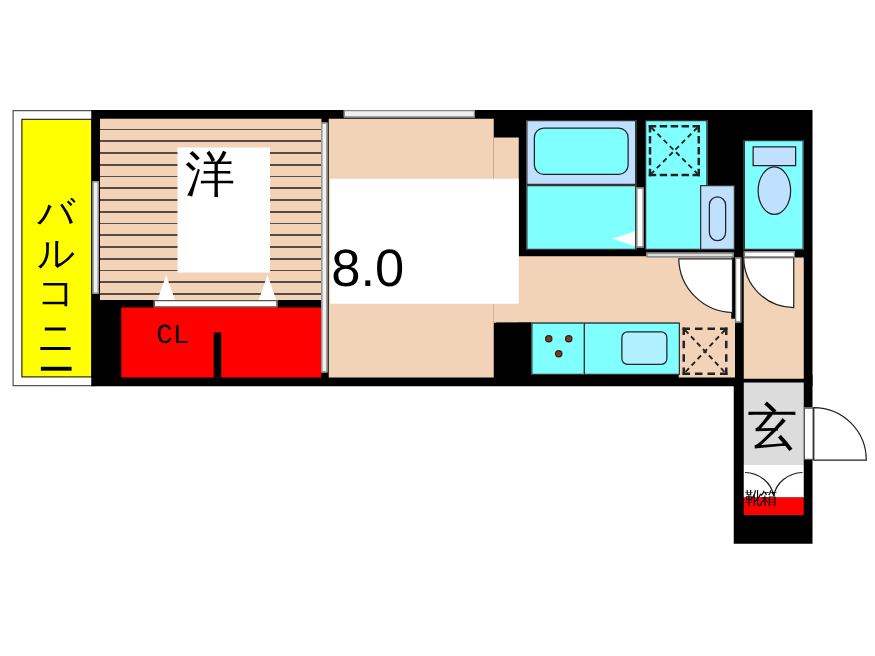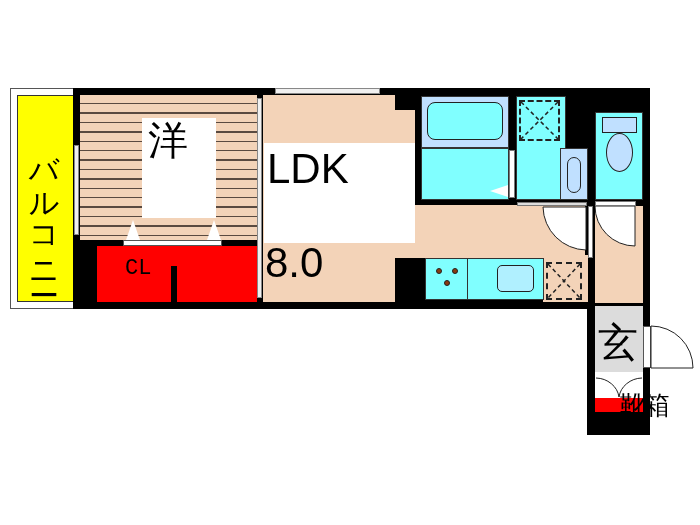--- a/index.html
+++ b/index.html
@@ -46,22 +46,21 @@
   <div class="label" style="left:125px;top:258px;font-size:22px;font-family:Liberation Mono, monospace;text-align:center;">CL</div>
   <div class="abs blk" style="left:171px;top:266px;width:6px;height:36px;"></div>
 
   <div class="abs" style="left:257px;top:98px;width:5px;height:200px;background:#f0f0f0;border:1px solid #888;"></div>
 
   <div class="abs tan" style="left:263px;top:95px;width:132px;height:207px;"></div>
   <div class="abs tan" style="left:395px;top:110px;width:20px;height:148px;"></div>
   <div class="abs tan" style="left:395px;top:205px;width:190px;height:53px;"></div>
   <div class="abs tan" style="left:543px;top:255px;width:45px;height:47px;"></div>
   <div class="abs white" style="left:264px;top:143px;width:151px;height:100px;"></div>
-  <div class="label" style="left:267px;top:148px;font-size:42px;font-family:'Liberation Sans',sans-serif;">LDK</div>
-  <div class="label" style="left:265px;top:194px;font-size:42px;font-family:'Liberation Sans',sans-serif;margin-top:48px;">8.0</div>
+  <div class="label" style="left:265px;top:194px;font-size:42px;font-family:'Liberation Sans',sans-serif;">8.0</div>
 
   <div class="abs" style="left:275px;top:88px;width:105px;height:6px;background:#f0f0f0;border:1px solid #888;"></div>
 
   <div class="abs lblue" style="left:421px;top:96px;width:88px;height:52px;border:1px solid #333;">
     <div class="abs cyan" style="left:5px;top:5px;width:76px;height:38px;border:1.5px solid #222;border-radius:8px;"></div>
   </div>
   <div class="abs cyan" style="left:421px;top:148px;width:88px;height:52px;border:1px solid #333;"></div>
   <div class="abs white" style="left:509px;top:150px;width:6px;height:48px;border:1px solid #777;"></div>
   <div class="abs" style="left:490px;top:185px;width:0;height:0;border-top:6px solid transparent;border-bottom:6px solid transparent;border-right:18px solid #fff;"></div>
 
@@ -104,20 +103,20 @@
       <line x1="34" y1="2" x2="2" y2="36" stroke="#222" stroke-width="1.5" stroke-dasharray="4,3"></line>
     </svg>
 
   <div class="abs" style="left:595px;top:306px;width:48px;height:66px;background:#dcdcdc;"></div>
   <div class="label" style="left:598px;top:322px;font-size:40px;">玄</div>
   <div class="abs white" style="left:595px;top:372px;width:48px;height:26px;"></div>
   <svg class="abs" style="left:595px;top:370px;" width="48" height="28">
       <path d="M1,8 A24,22 0 0 1 24,27 A24,22 0 0 1 47,8" fill="none" stroke="#222" stroke-width="1"></path>
     </svg>
   <div class="abs" style="left:595px;top:398px;width:48px;height:14px;background:#ff0000;"></div>
-  <div class="label" style="left:620px;top:392px;font-size:26px;letter-spacing:-2px;">靴箱</div>
+  <div class="label" style="left:596px;top:392px;font-size:14px;letter-spacing:-2px;">靴箱</div>
 
   <div class="abs white" style="left:643px;top:326px;width:8px;height:42px;border:1px solid #555;"></div>
   <svg class="abs" style="left:650px;top:324px;" width="44" height="46">
       <path d="M1,2 A42,42 0 0 1 43,44 L1,44 Z" fill="#fff" stroke="#222" stroke-width="1"></path>
     </svg>
 
 </div>
 
 </body></html>

